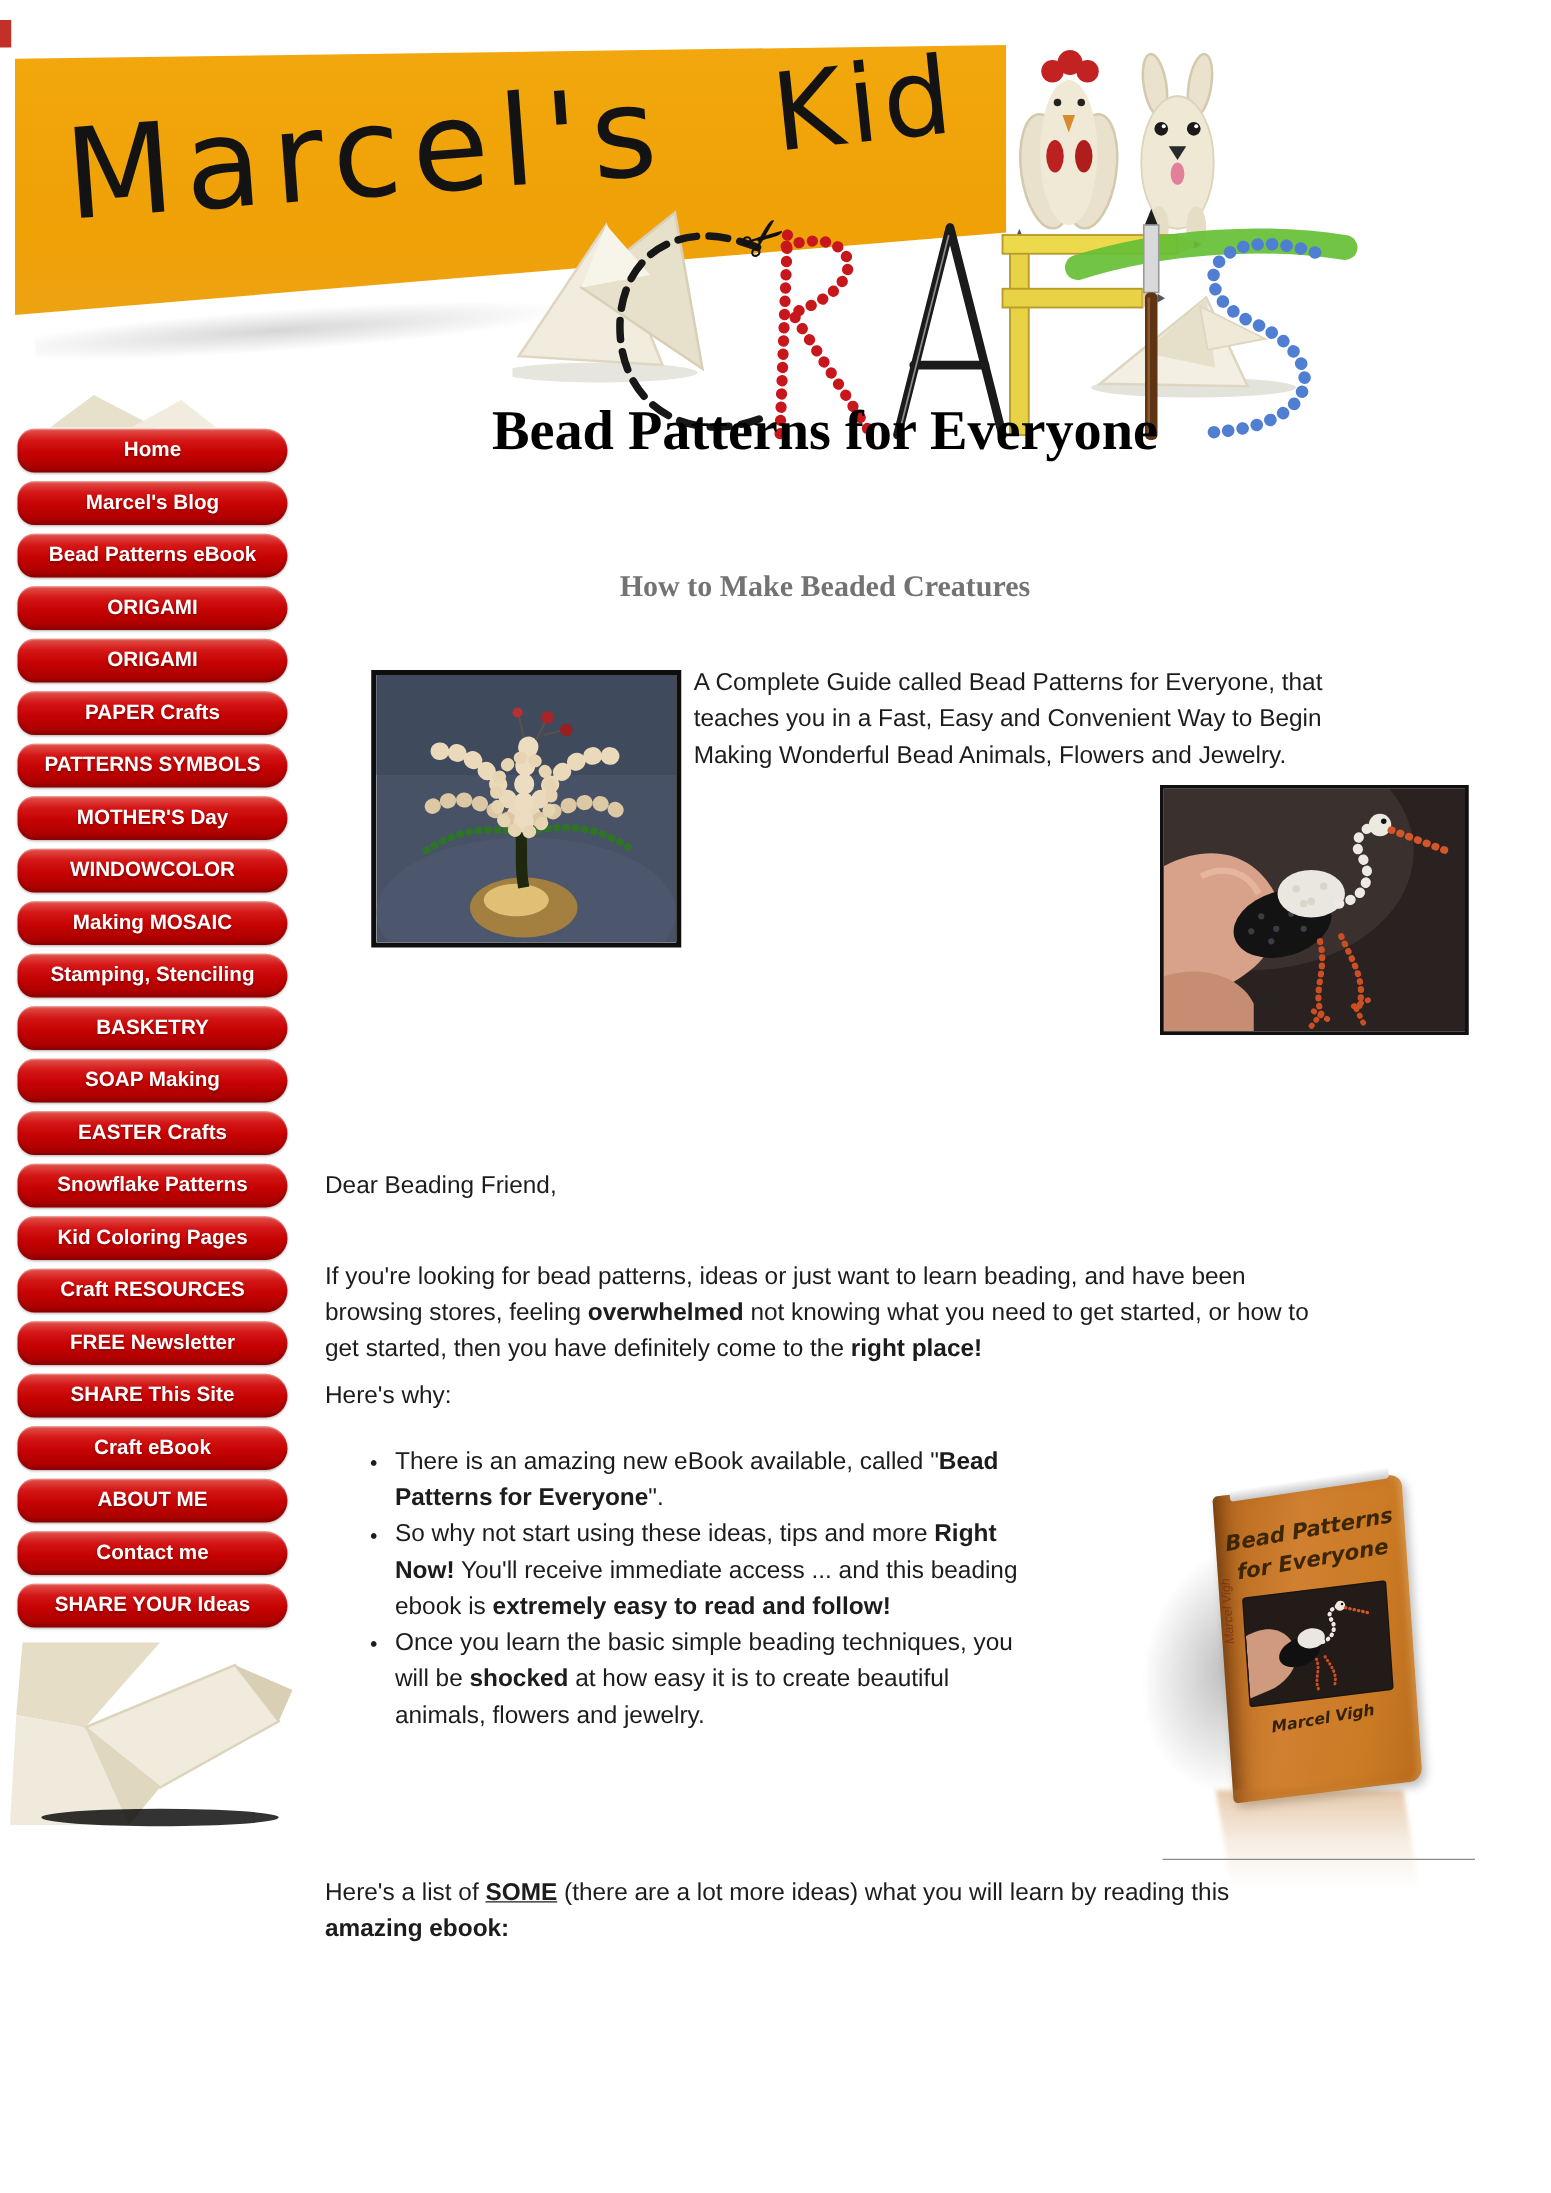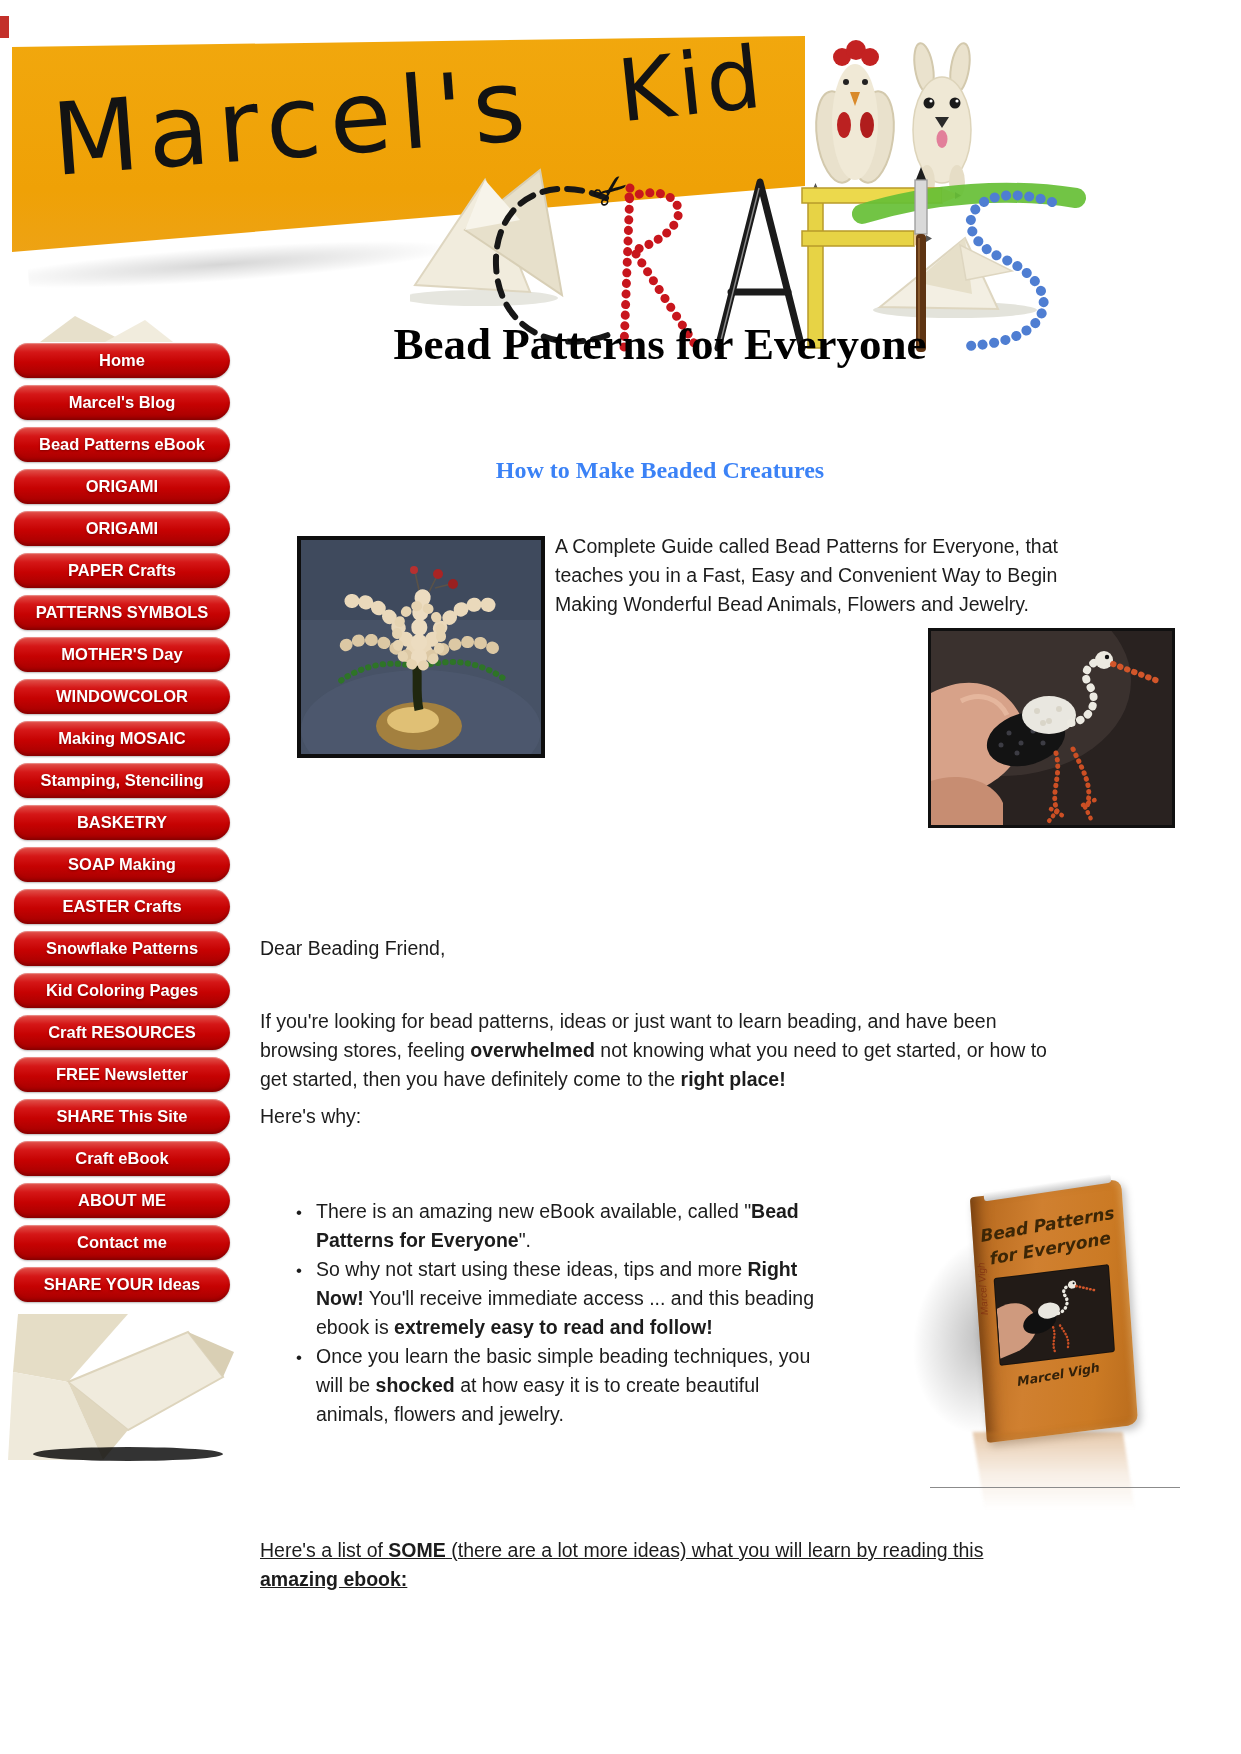--- a/index.html
+++ b/index.html
@@ -31,36 +31,36 @@
     text-shadow:0 1px 2px rgba(90,0,0,.55);
     box-shadow: inset 0 1px 1px rgba(255,255,255,.35), inset 0 -2px 3px rgba(80,0,0,.35), 0 1px 2px rgba(0,0,0,.28);
     cursor:pointer;text-align:center; }
   #paper-top { position:absolute; left:35px; top:314px; }
   #paper-bottom { position:absolute; left:8px; top:1312px; }
   
   .main { position:absolute; left:260px; top:310px; width:930px; height:1300px; }
   .title { position:absolute; left:0; top:8px; width:800px; text-align:center;
     font-family:"Liberation Serif", serif; font-weight:bold; font-size:45px; color:#000; }
   .subtitle { position:absolute; left:0; top:147px; width:800px; text-align:center;
-    font-family:"Liberation Serif", serif; font-weight:bold; font-size:24px; color:#3b82f6; }
+    font-family:"Liberation Serif", serif; font-weight:bold; font-size:24px; color:#737373; }
   .photo { position:absolute; overflow:hidden; }
   .flower-img { left:37px; top:226px; width:248px; height:222px; border:4px solid #0e0e0e; }
   .stork-img  { left:668px; top:318px; width:247px; height:200px; border:3px solid #101010; }
   .photo svg { display:block; }
   .bodytext { font-size:19.5px; line-height:29px; color:#1c1c1c; }
   .intro { position:absolute; left:295px; top:222px; width:548px; }
   .salutation { position:absolute; left:0; top:624px; }
   .para1 { position:absolute; left:0; top:697px; width:802px; }
   .why { position:absolute; left:0; top:792px; }
-  .bullets { position:absolute; left:56px; top:887px; width:505px; list-style:none; }
+  .bullets { position:absolute; left:56px; top:845px; width:505px; list-style:none; }
   .bullets li { position:relative; }
   .bullets li::before { content:"\2022"; position:absolute; left:-20px; top:1px; font-size:17px; color:#1c1c1c; }
   .b { font-weight:bold; }
   .u { text-decoration:underline; }
-  .closing { position:absolute; left:0; top:1226px; width:802px;text-decoration:underline; }
+  .closing { position:absolute; left:0; top:1190px; width:802px; }
   .rule { position:absolute; left:670px; top:1177px; width:250px; border-top:1px solid #8b8b8b; }
   
   .bookwrap { position:absolute; left:676px; top:866px; width:240px; height:330px; }
   .bookshadow { position:absolute; left:-24px; top:50px; width:130px; height:210px;
     background: radial-gradient(ellipse at 60% 50%, rgba(0,0,0,.28), rgba(0,0,0,0) 68%);
     transform: rotate(14deg); }
   .bookcover { position:absolute; left:42px; top:12px; width:152px; height:246px;
     background: linear-gradient(100deg, #b4671d 0%, #d08030 38%, #cb7a24 75%, #b96c1d 100%);
     border-radius: 4px 10px 10px 4px;
     transform: rotate(-4deg) skewY(-3deg);

